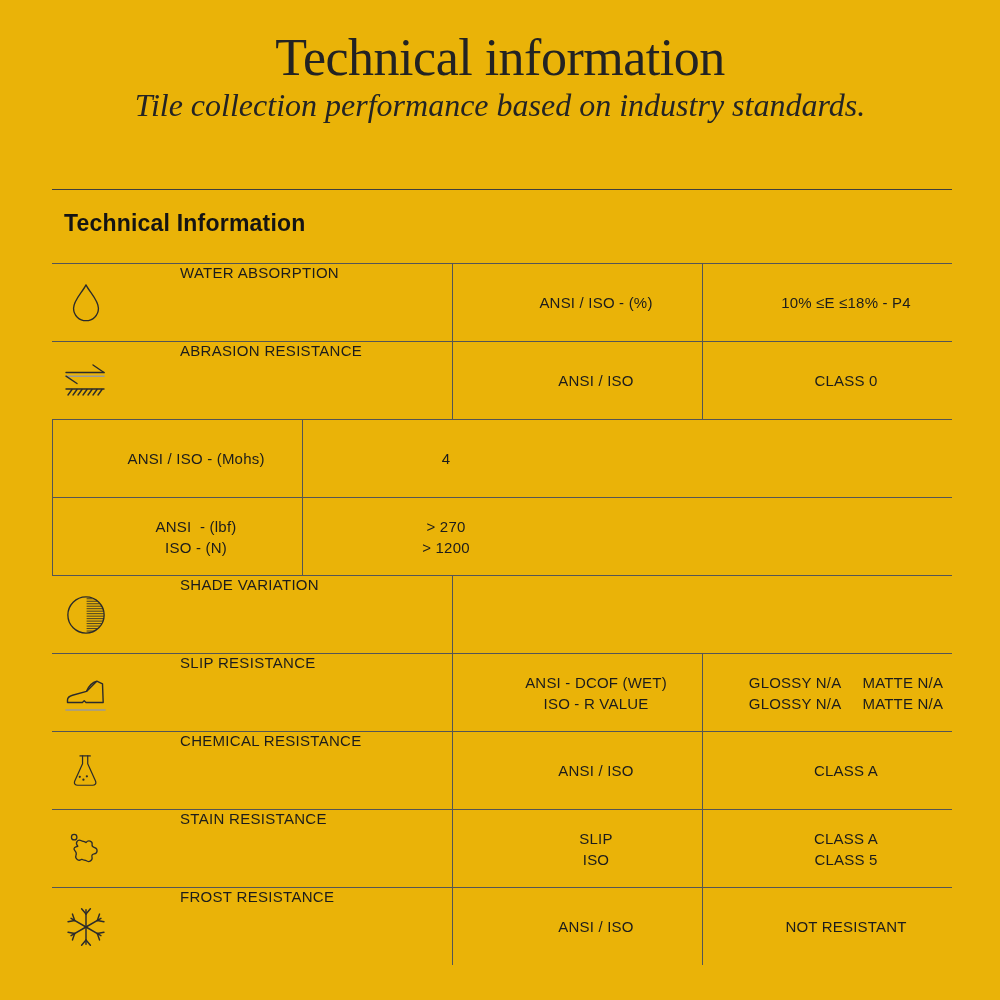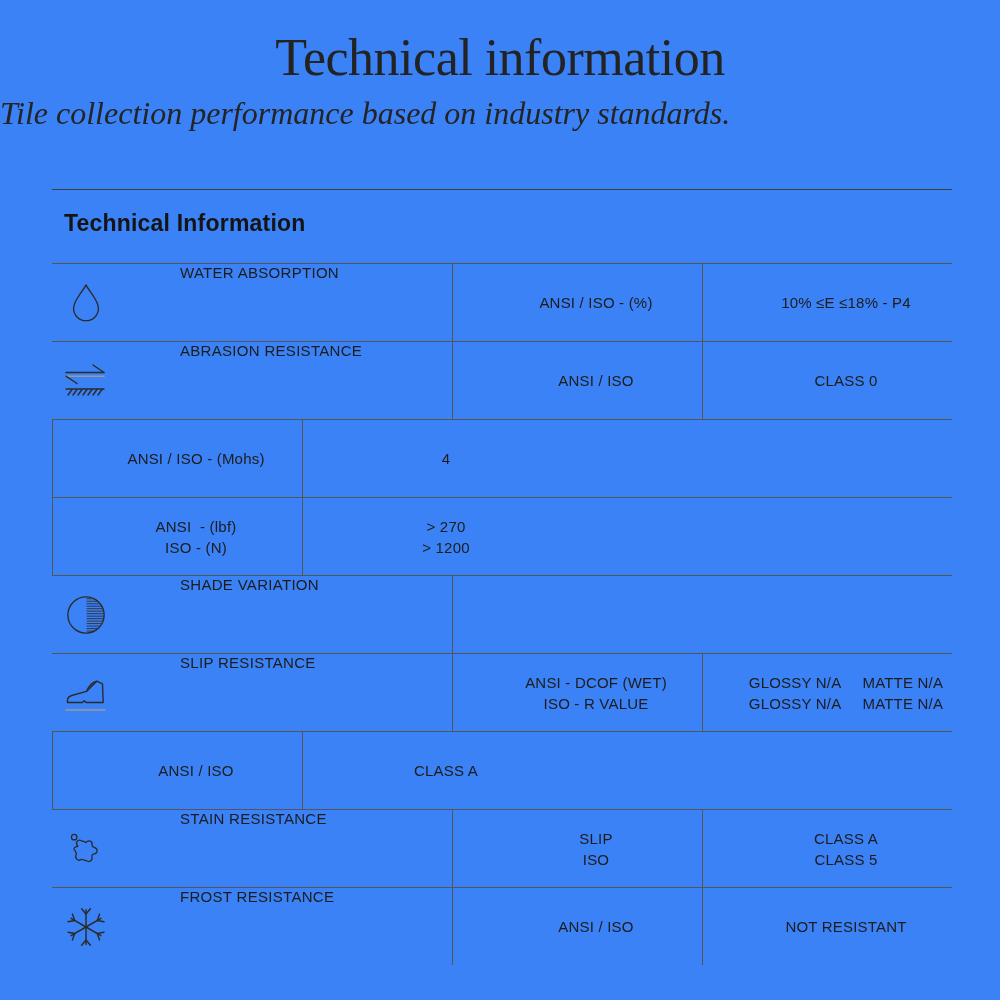--- a/index.html
+++ b/index.html
@@ -1,22 +1,22 @@
 <!DOCTYPE html>
 <html><head>
 <meta charset="utf-8">
 <style>
   html,body{margin:0;padding:0;background:#ffffff;}
   body{width:1000px;height:1000px;font-family:"Liberation Sans",sans-serif;color:#1c1c1c;}
-  .page{position:relative;width:1000px;height:1000px;overflow:hidden;background:#3b82f6;}
+  .page{position:relative;width:1000px;height:1000px;overflow:hidden;background:#eab308;}
 
   .title{position:absolute;top:28px;left:0;width:1000px;text-align:center;
          font-family:"Liberation Serif",serif;font-size:52px;font-weight:400;
          letter-spacing:-0.5px;color:#232323;}
-  .subtitle{position:absolute;top:95px;left:0;width:1000px;
+  .subtitle{position:absolute;top:87px;left:0;width:1000px;text-align:center;
          font-family:"Liberation Serif",serif;font-style:italic;font-size:32px;color:#242424;}
 
   .rule-top{position:absolute;left:52px;top:189px;width:900px;border-top:1.5px solid #3f3f3f;}
 
   .section-heading{position:absolute;left:64px;top:210px;font-size:23px;font-weight:700;color:#141414;letter-spacing:0.2px;}
 
   .spec-table{position:absolute;left:52px;top:263px;width:900px;}
   .row{display:flex;height:77px;border-top:1px solid #555;}
   .c1{width:400px;display:flex;box-sizing:border-box;}
   .icon-box{width:68px;display:flex;justify-content:center;align-items:center;flex:none;}
@@ -162,20 +162,32 @@
           <span class="std">ANSI - DCOF (WET)
 ISO - R VALUE</span>
         </div>
       <div class="c3">
           <span class="val">GLOSSY N/A     MATTE N/A
 GLOSSY N/A     MATTE N/A</span>
         </div>
     </div>
 
     <div class="row">
+      <div class="c1">
+        <span class="icon-box">
+          <svg width="38" height="44" viewBox="0 0 44 44">
+            <line class="ic" stroke-width="1.3" x1="15" y1="4.5" x2="27" y2="4.5"></line>
+            <path class="ic" stroke-width="1.3" d="M18,4.5 L18,13.5 L9,33.5 C7.8,36.8 9.5,38.5 12.5,38.5 L29.5,38.5 C32.5,38.5 34.2,36.8 33,33.5 L24,13.5 L24,4.5"></path>
+            <circle class="dot" cx="14.8" cy="28.8" r="1.3"></circle>
+            <circle class="dot" cx="19" cy="32" r="1.3"></circle>
+            <circle class="dot" cx="23" cy="28.2" r="1.3"></circle>
+          </svg>
+        </span>
+        <span class="label">CHEMICAL RESISTANCE</span>
+      </div>
       <div class="c2">
           <span class="std">ANSI / ISO</span>
         </div>
       <div class="c3">
           <span class="val">CLASS A</span>
         </div>
     </div>
 
     <div class="row">
       <div class="c1">

